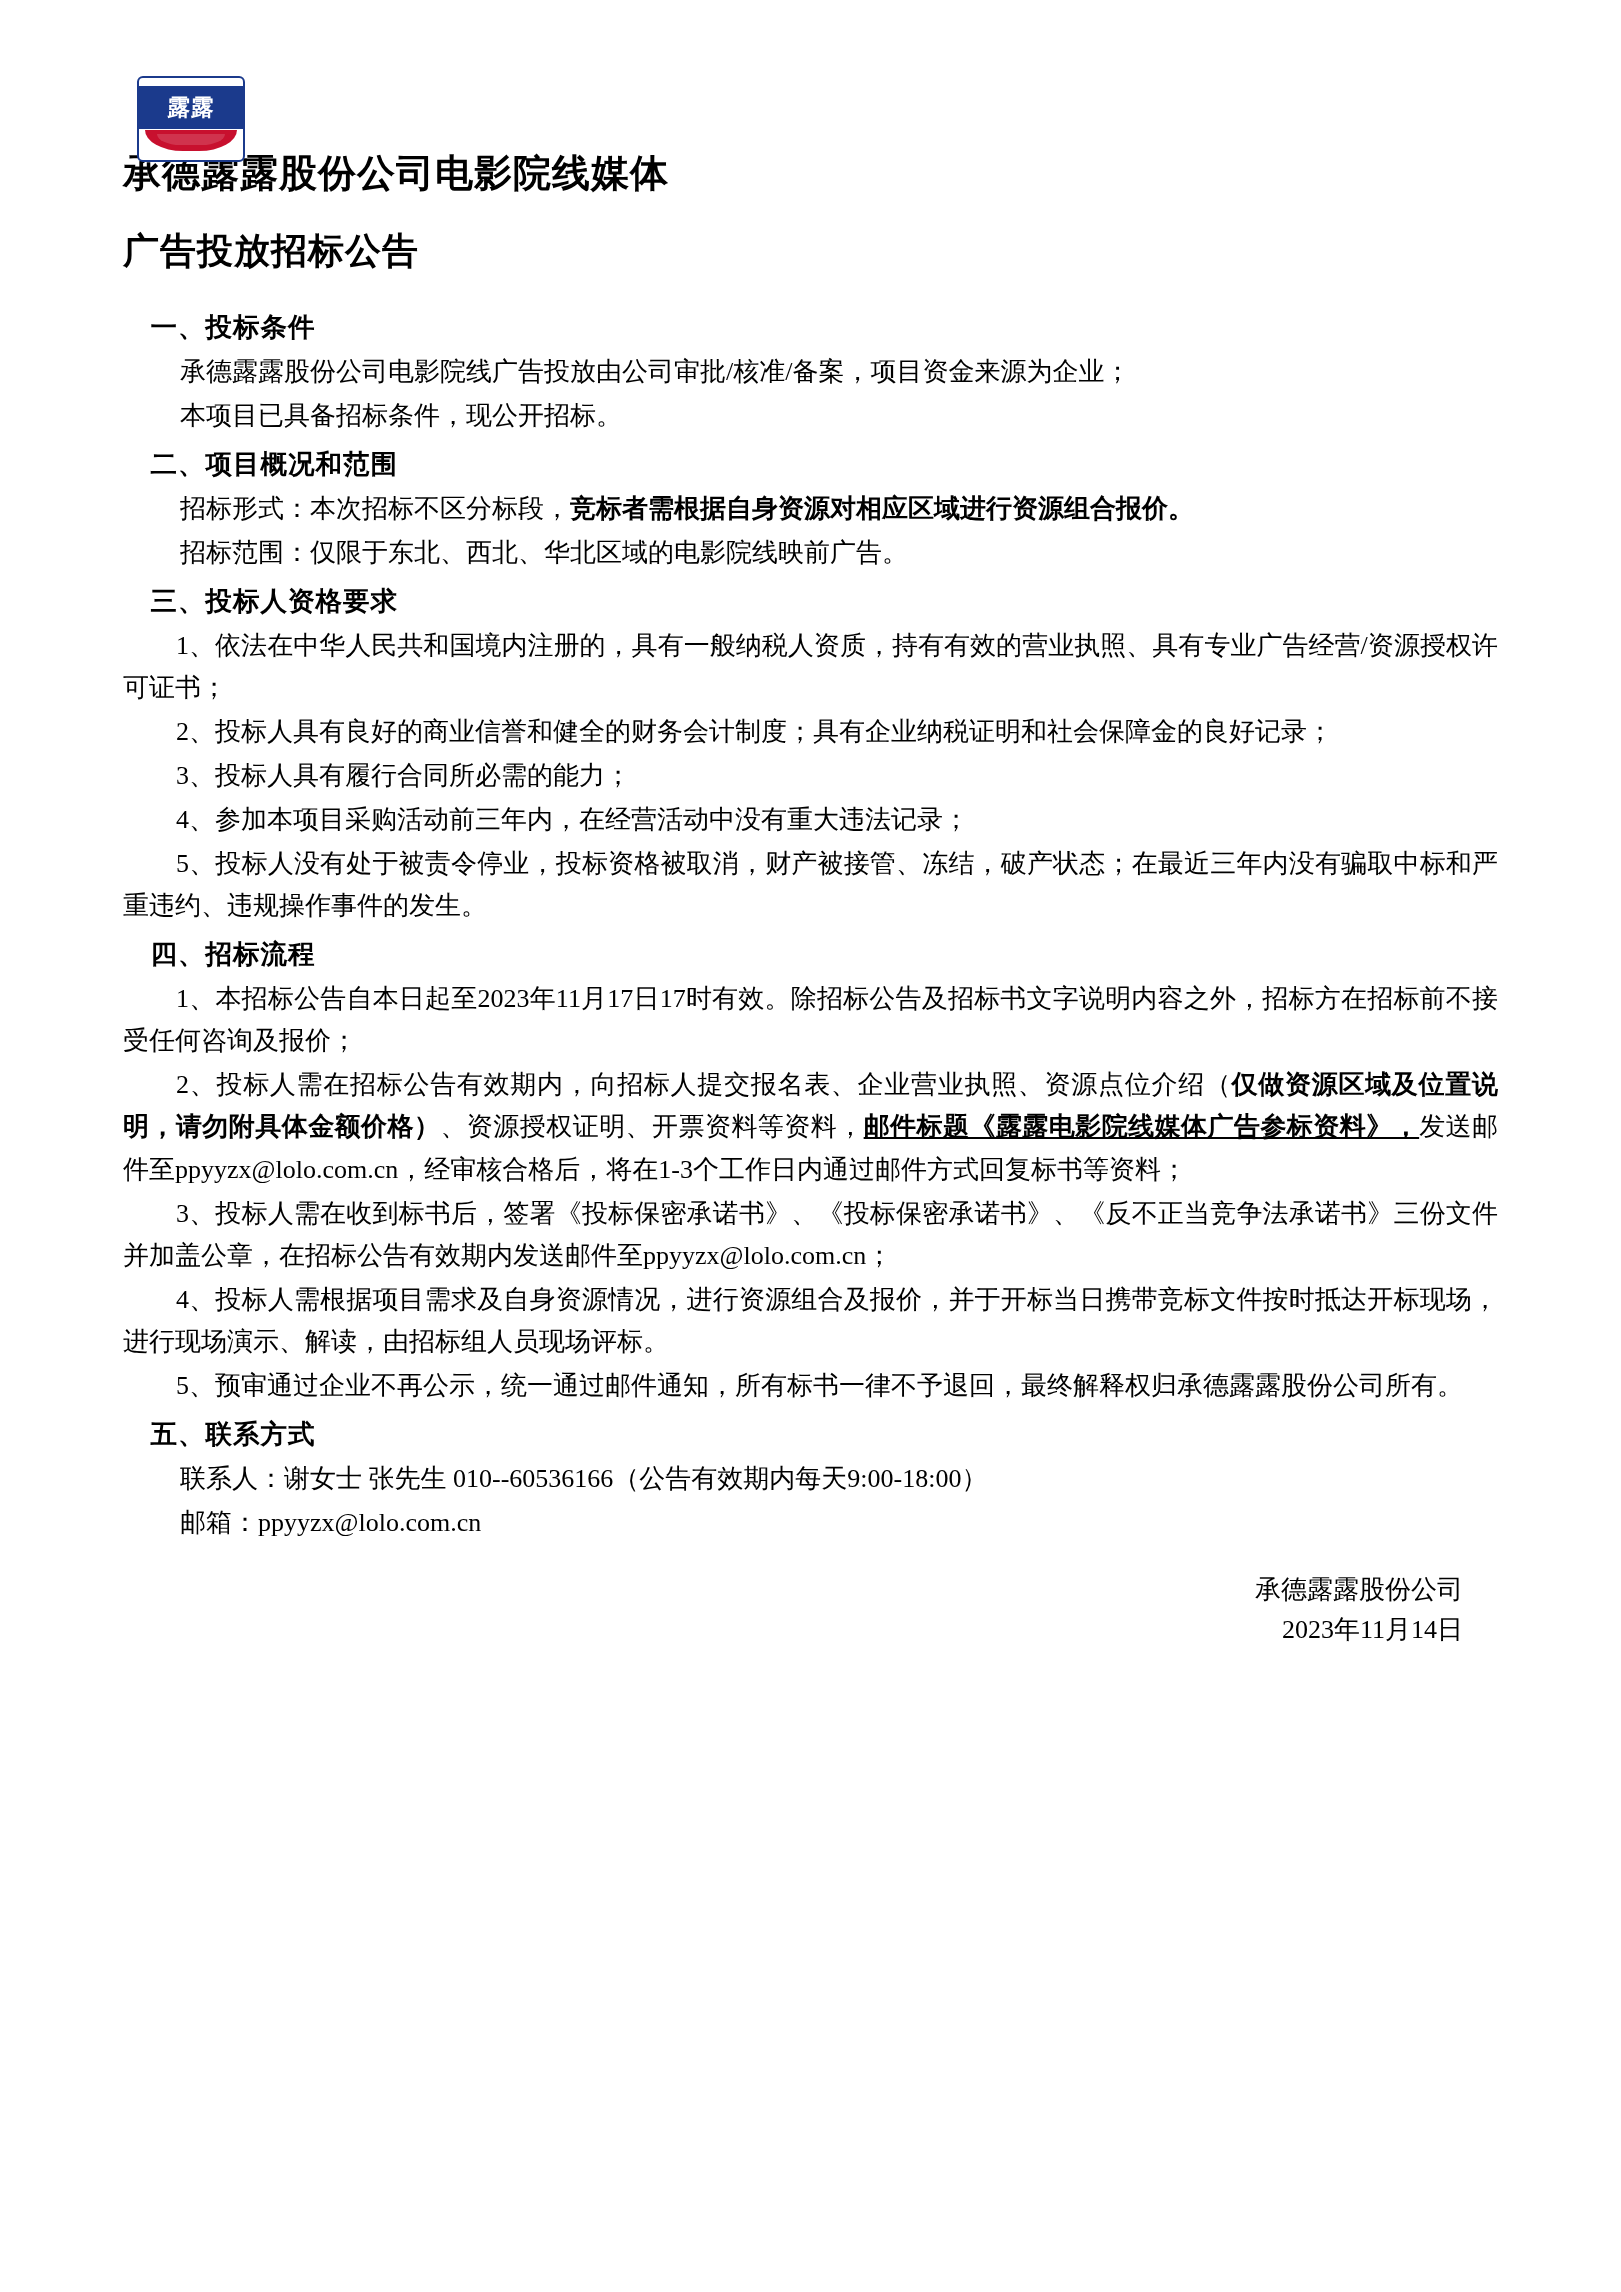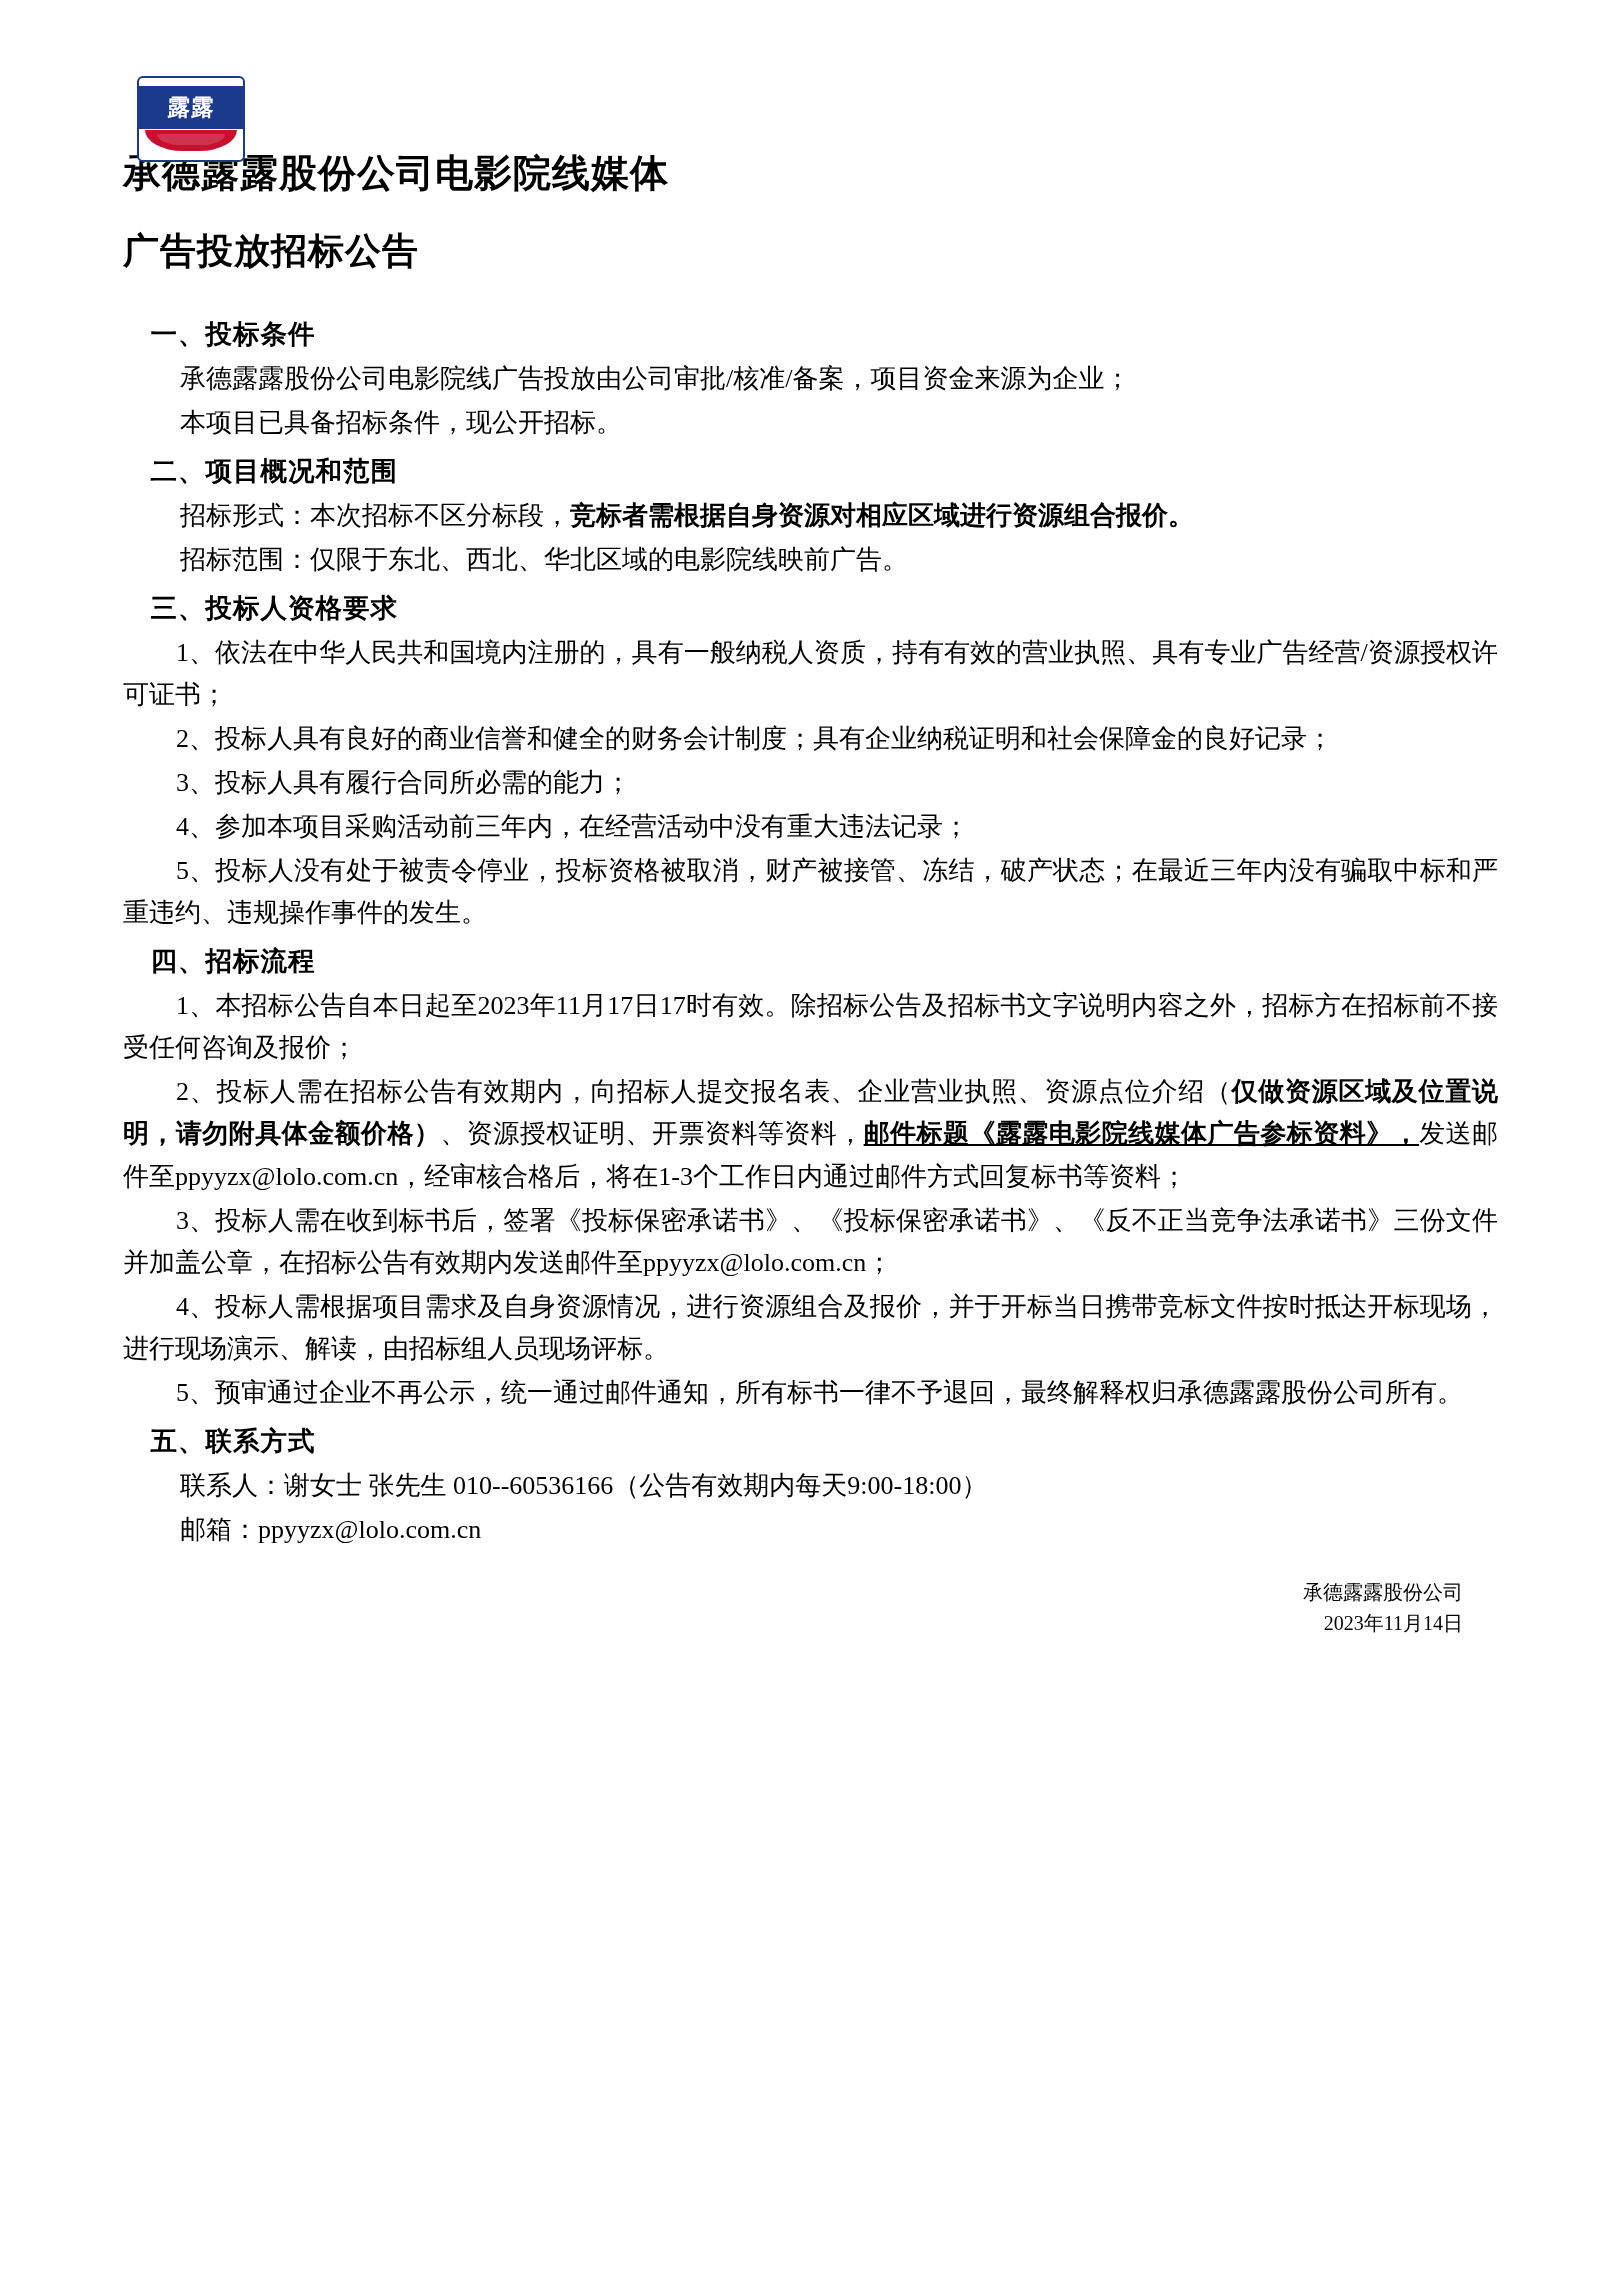--- a/index.html
+++ b/index.html
@@ -94,21 +94,21 @@
     font-size: 36px;
     font-weight: bold;
     letter-spacing: 1px;
     line-height: 1.5;
     margin-top: 21.6px;
     font-family: "Liberation Sans", sans-serif;
   }
 
   
   .content {
-    margin-top: 35px;
+    margin-top: 28px;
     font-size: 26px;
     line-height: 1.62;
   }
   .section-head {
     font-weight: bold;
     font-size: 26.5px;
     margin: 5.9px 0 2px 0;
     padding-left: 27.4px;
     letter-spacing: 1px;
     font-family: "Liberation Sans", sans-serif;
@@ -128,21 +128,21 @@
   }
   .bold {
     font-weight: bold;
   }
   .underline {
     text-decoration: underline;
   }
   .sign-block {
     margin-top: 25.5px;
     text-align: right;
-    font-size: 20px;
+    font-size: 26px;
     line-height: 1.55;
     padding-right: 35px;
     font-family: "Liberation Serif", serif;
   }
   .contact-line {
     padding-left: 57px;
     margin: 0 0 3.9px 0;
   }
 </style>
 </head>

